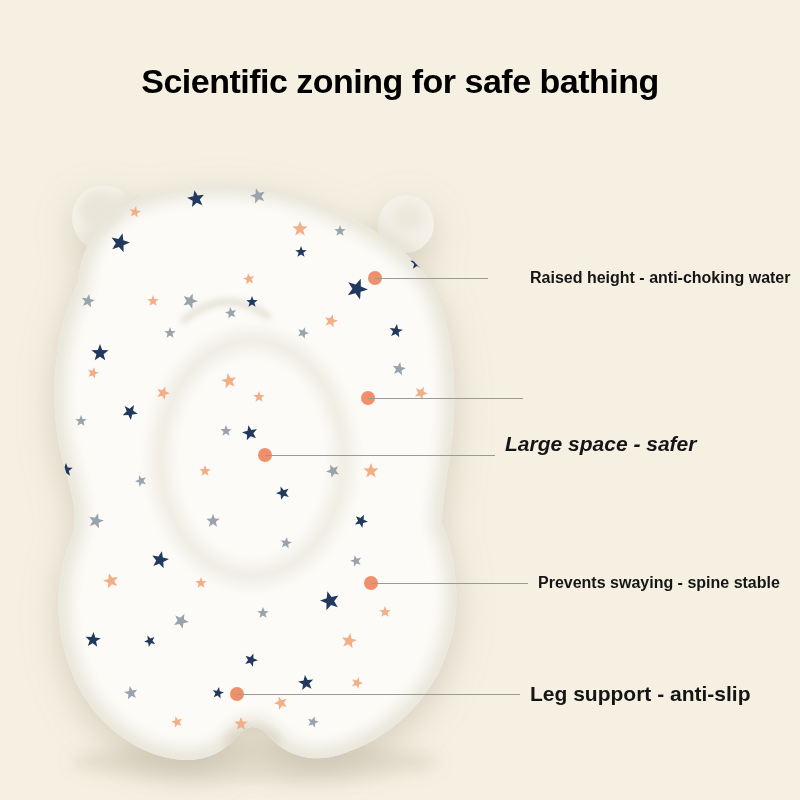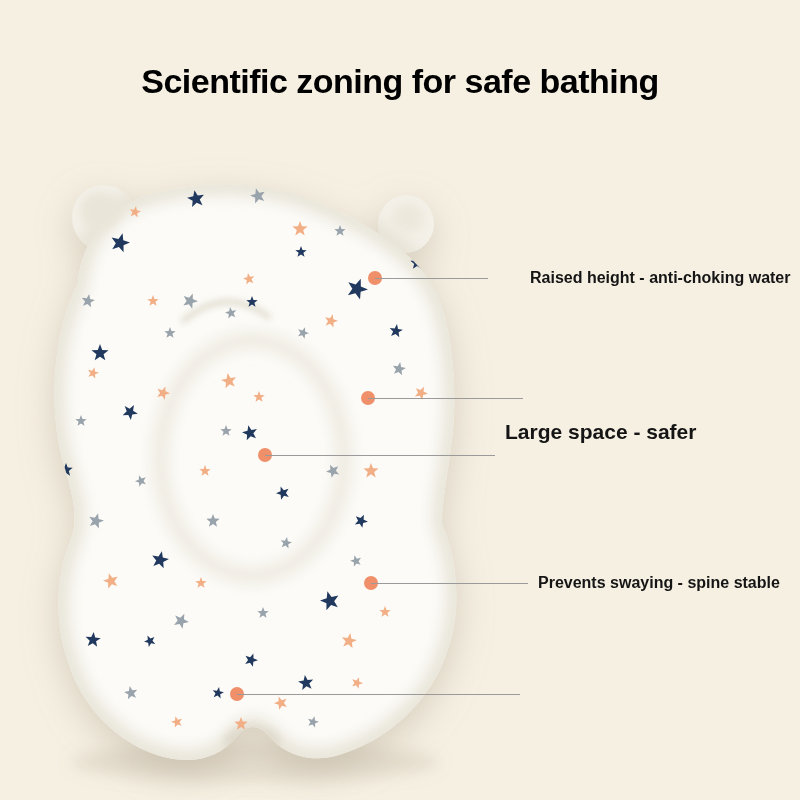--- a/index.html
+++ b/index.html
@@ -137,20 +137,21 @@
   </svg>
 
   <div id="callouts">
       <div class="callout-dot" style="left: 368px; top: 271px;"></div>
       <div class="callout-line" style="left: 375px; top: 277.5px; width: 113px;"></div>
       <div class="callout-label small" style="left: 498px; top: 278px; margin-left: 32px;">Raised height - anti-choking water</div>
       <div class="callout-dot" style="left: 361px; top: 391px;"></div>
       <div class="callout-line" style="left: 368px; top: 397.5px; width: 155px;"></div>
       <div class="callout-dot" style="left: 258px; top: 448px;"></div>
       <div class="callout-line" style="left: 265px; top: 454.5px; width: 230px;"></div>
-      <div class="callout-label large" style="left: 505px; top: 432px;">Large space - safer</div>
+      <div class="callout-label large" style="left: 505px; top: 444px; font-style: italic;">Large space - safer</div>
       <div class="callout-dot" style="left: 364px; top: 576px;"></div>
       <div class="callout-line" style="left: 371px; top: 582.5px; width: 157px;"></div>
       <div class="callout-label small" style="left: 538px; top: 583px;">Prevents swaying - spine stable</div>
       <div class="callout-dot" style="left: 230px; top: 687px;"></div>
       <div class="callout-line" style="left: 237px; top: 693.5px; width: 283px;"></div>
+      <div class="callout-label large" style="left: 530px; top: 694px;">Leg support - anti-slip</div>
     </div>
 </div>
 
 </body></html>

